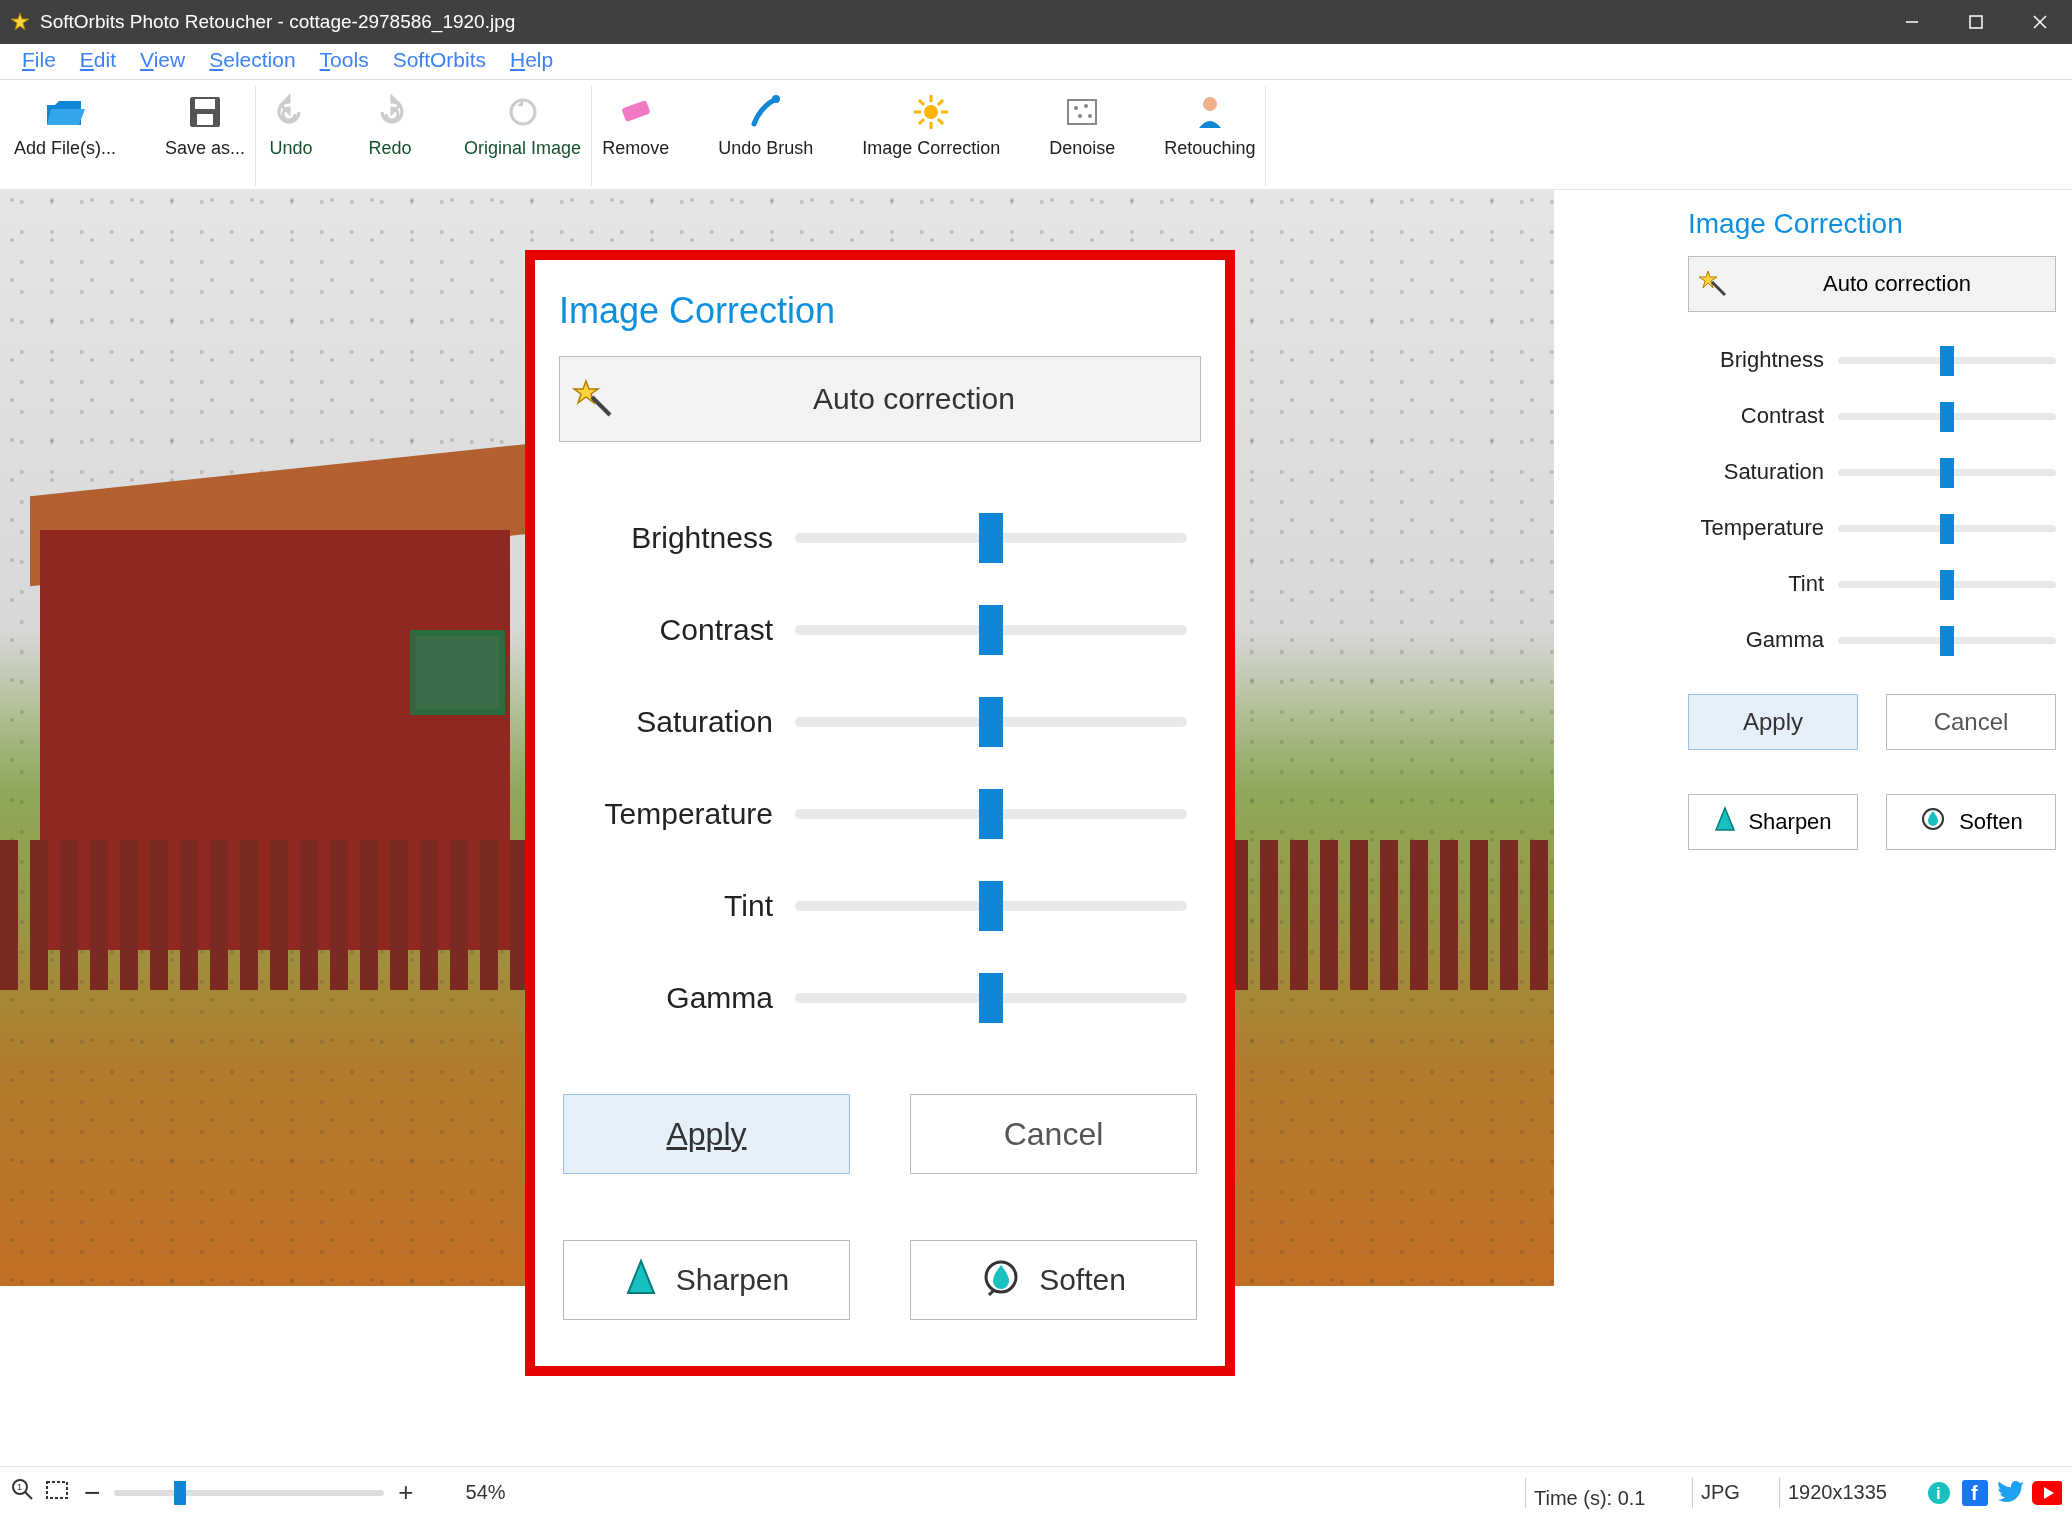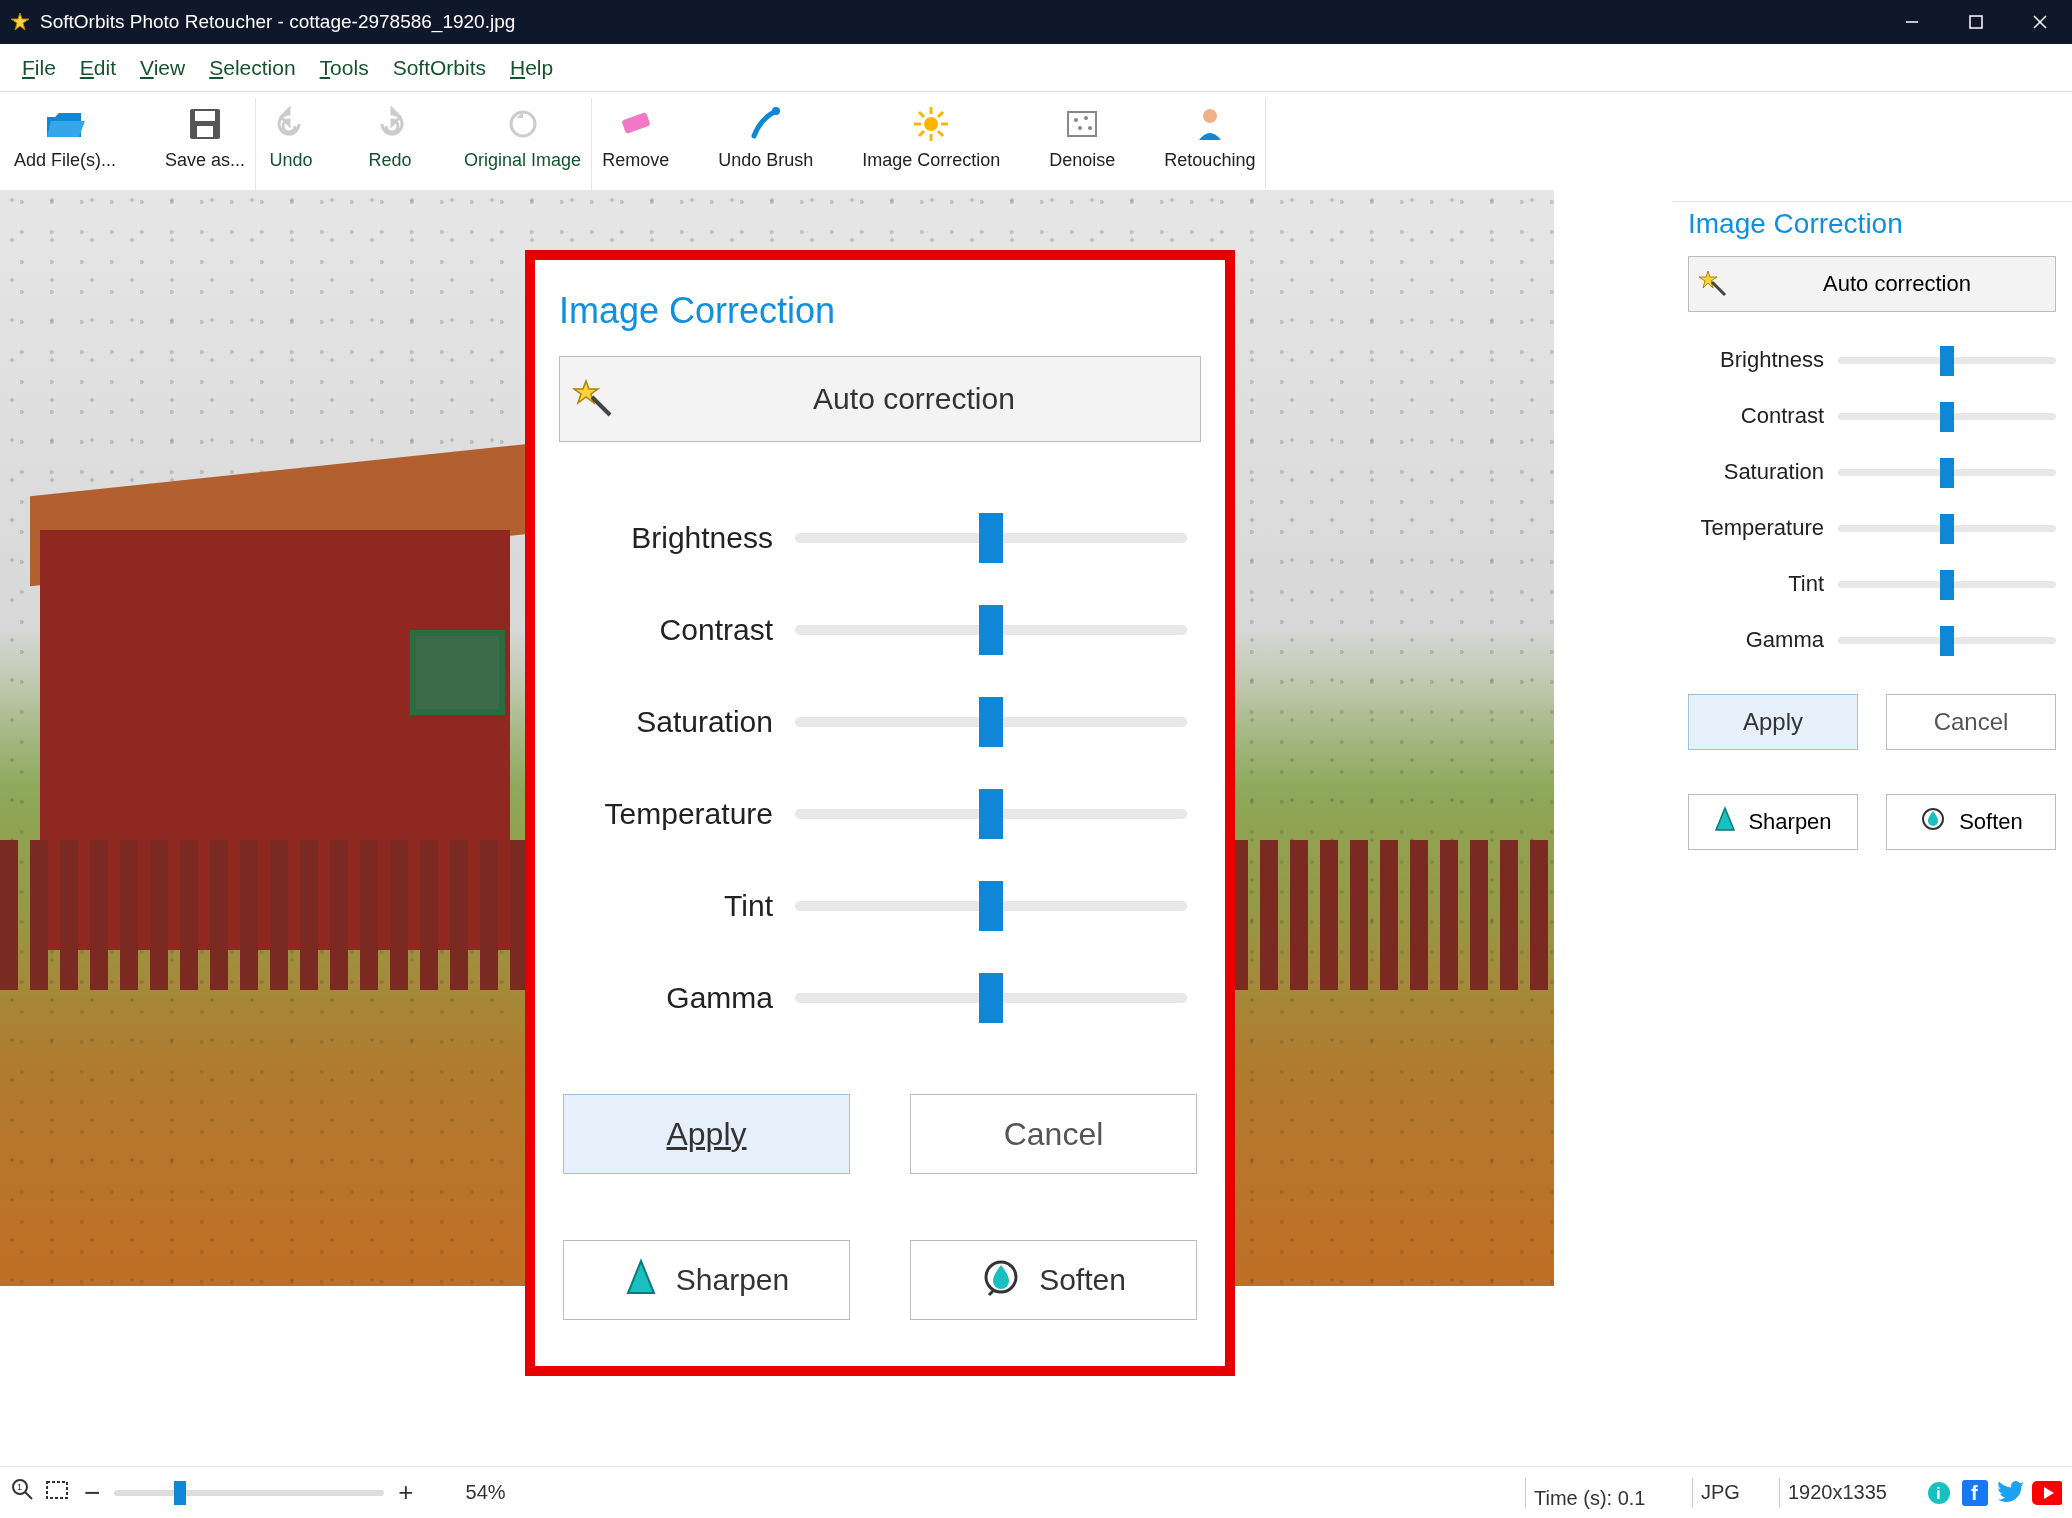--- a/index.html
+++ b/index.html
@@ -1,26 +1,26 @@
 <!DOCTYPE html>
 <html><head>
 <meta charset="utf-8">
 <style>
 * { box-sizing: border-box; margin: 0; padding: 0; font-family: "Segoe UI", Tahoma, sans-serif; }
 body { width: 2072px; height: 1518px; background: #fff; overflow: hidden; position: relative; }
 
 
-.titlebar { height: 44px; background: #0f172a; color: #fff; display: flex; align-items: center; padding-left: 8px; font-size: 19px; }
+.titlebar { height: 44px; background: #404040; color: #fff; display: flex; align-items: center; padding-left: 8px; font-size: 19px; }
 .titlebar .icon-slot { width: 24px; height: 24px; margin-right: 8px; display:flex; align-items:center; justify-content:center;}
 .titlebar .spacer { flex: 1; }
 .winbtn { width: 64px; height: 44px; display:flex; align-items:center; justify-content:center; }
 .winbtn svg { stroke:#fff; }
 
 
-.menubar { height: 48px; background: #fff; border-bottom: 1px solid #ddd; display:flex; align-items:center; padding-left:10px; font-size: 21px; color:#14532d;}
+.menubar { height: 36px; background: #fff; border-bottom: 1px solid #ddd; display:flex; align-items:flex-start; padding-left:10px; font-size: 21px; color:#3b82f6;}
 .menuitem { padding: 4px 12px; }
 .menuitem .ul { text-decoration: underline; }
 
 
 .toolbar { height: 110px; background: #fff; display:flex; align-items:flex-start; padding: 6px 4px; gap: 0; border-bottom: 1px solid #e5e5e5;}
 .toolgrp { display:flex; border-right: 1px solid #e5e5e5; padding: 0 4px; height: 100px; gap: 37px;}
 .toolbtn { display:flex; flex-direction:column; align-items:center; justify-content:flex-start; padding: 4px 6px; font-size: 18px; color:#222; min-width: 62px; text-align:center; line-height:1.15;}
 .toolbtn.disabled { color:#14532d; }
 .toolicon { height:44px; display:flex; align-items:center; justify-content:center; margin-bottom:4px;}
 

